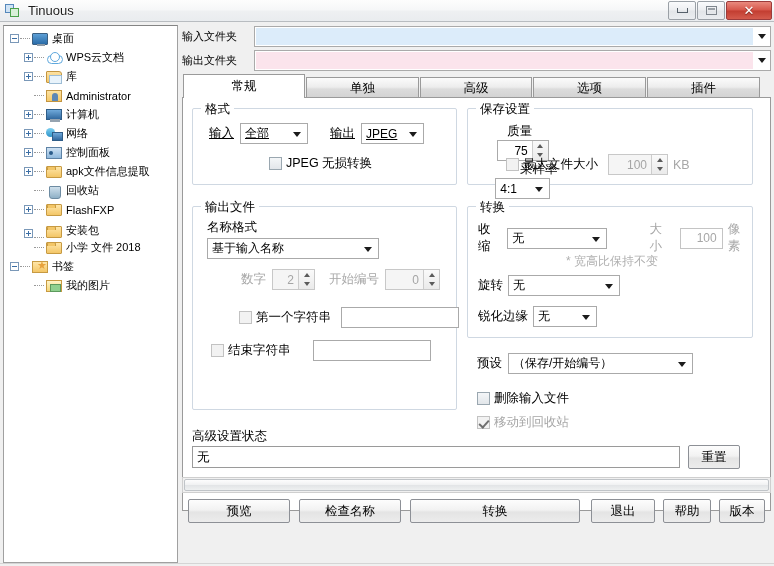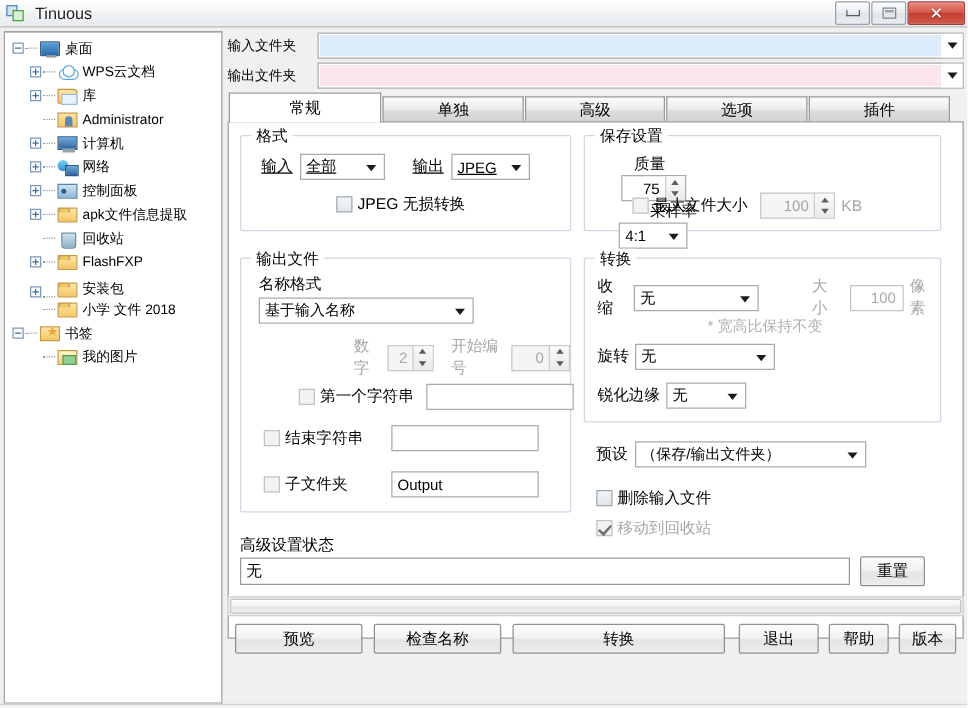--- a/index.html
+++ b/index.html
@@ -430,21 +430,21 @@
         </div>
       </div>
 
       <div class="group" style="left:9px; top:108px; width:265px; height:204px;">
         <div class="gtitle">输出文件</div>
         <div class="lbl" style="position:absolute; left:14px; top:12px;">名称格式</div>
         <div class="selbox" style="position:absolute; left:14px; top:31px; width:172px;">
           <span>基于输入名称</span>
           <span class="caret"></span>
         </div>
-        <div class="row" style="position:absolute; left:48px; top:62px;margin-left:42px;">
+        <div class="row" style="position:absolute; left:48px; top:62px;">
           <div class="lbl dis">数字</div>
           <div class="spin dis" style="width:43px; margin-left:6px;">
             <div class="val">2</div>
             <div class="btns">
                 <div>
                   <i class="sp-up"></i>
                 </div>
                 <div>
                   <i class="sp-dn"></i>
                 </div>
@@ -473,29 +473,20 @@
               <span></span>
             </div>
         </div>
         <div class="row" style="position:absolute; left:18px; top:133px;">
           <div class="chk" style="width:98px;">
             <div class="box dis"></div>
             <span class="lbl">结束字符串</span>
           </div>
           <div class="txtbox" style="width:118px; margin-left:4px;">
               <span></span>
-            </div>
-        </div>
-        <div class="row" style="position:absolute; left:18px; top:170px;">
-          <div class="chk" style="width:98px;">
-            <div class="box dis"></div>
-            <span class="lbl">子文件夹</span>
-          </div>
-          <div class="txtbox" style="width:118px; margin-left:4px;">
-              <span>Output</span>
             </div>
         </div>
       </div>
 
       <div class="group" style="left:284px; top:108px; width:286px; height:132px;">
         <div class="gtitle">转换</div>
         <div class="row" style="position:absolute; left:10px; top:14px;">
           <div class="lbl">收缩</div>
           <div class="selbox" style="width:103px; margin-left:5px;">
             <span>无</span>
@@ -520,21 +511,21 @@
           <div class="selbox" style="width:64px; margin-left:5px;">
             <span>无</span>
             <span class="caret"></span>
           </div>
         </div>
       </div>
 
       <div class="row" style="position:absolute; left:294px; top:255px;">
         <div class="lbl">预设</div>
         <div class="selbox" style="width:185px; margin-left:6px;">
-          <span>（保存/输出文件夹）</span>
+          <span>（保存/开始编号）</span>
           <span class="caret"></span>
         </div>
       </div>
       <div class="chk" style="position:absolute; left:294px; top:292px;">
         <div class="box"></div>
         <span class="lbl">删除输入文件</span>
       </div>
       <div class="chk" style="position:absolute; left:294px; top:316px;">
         <div class="box checked dis"></div>
         <span class="lbl dis">移动到回收站</span>

